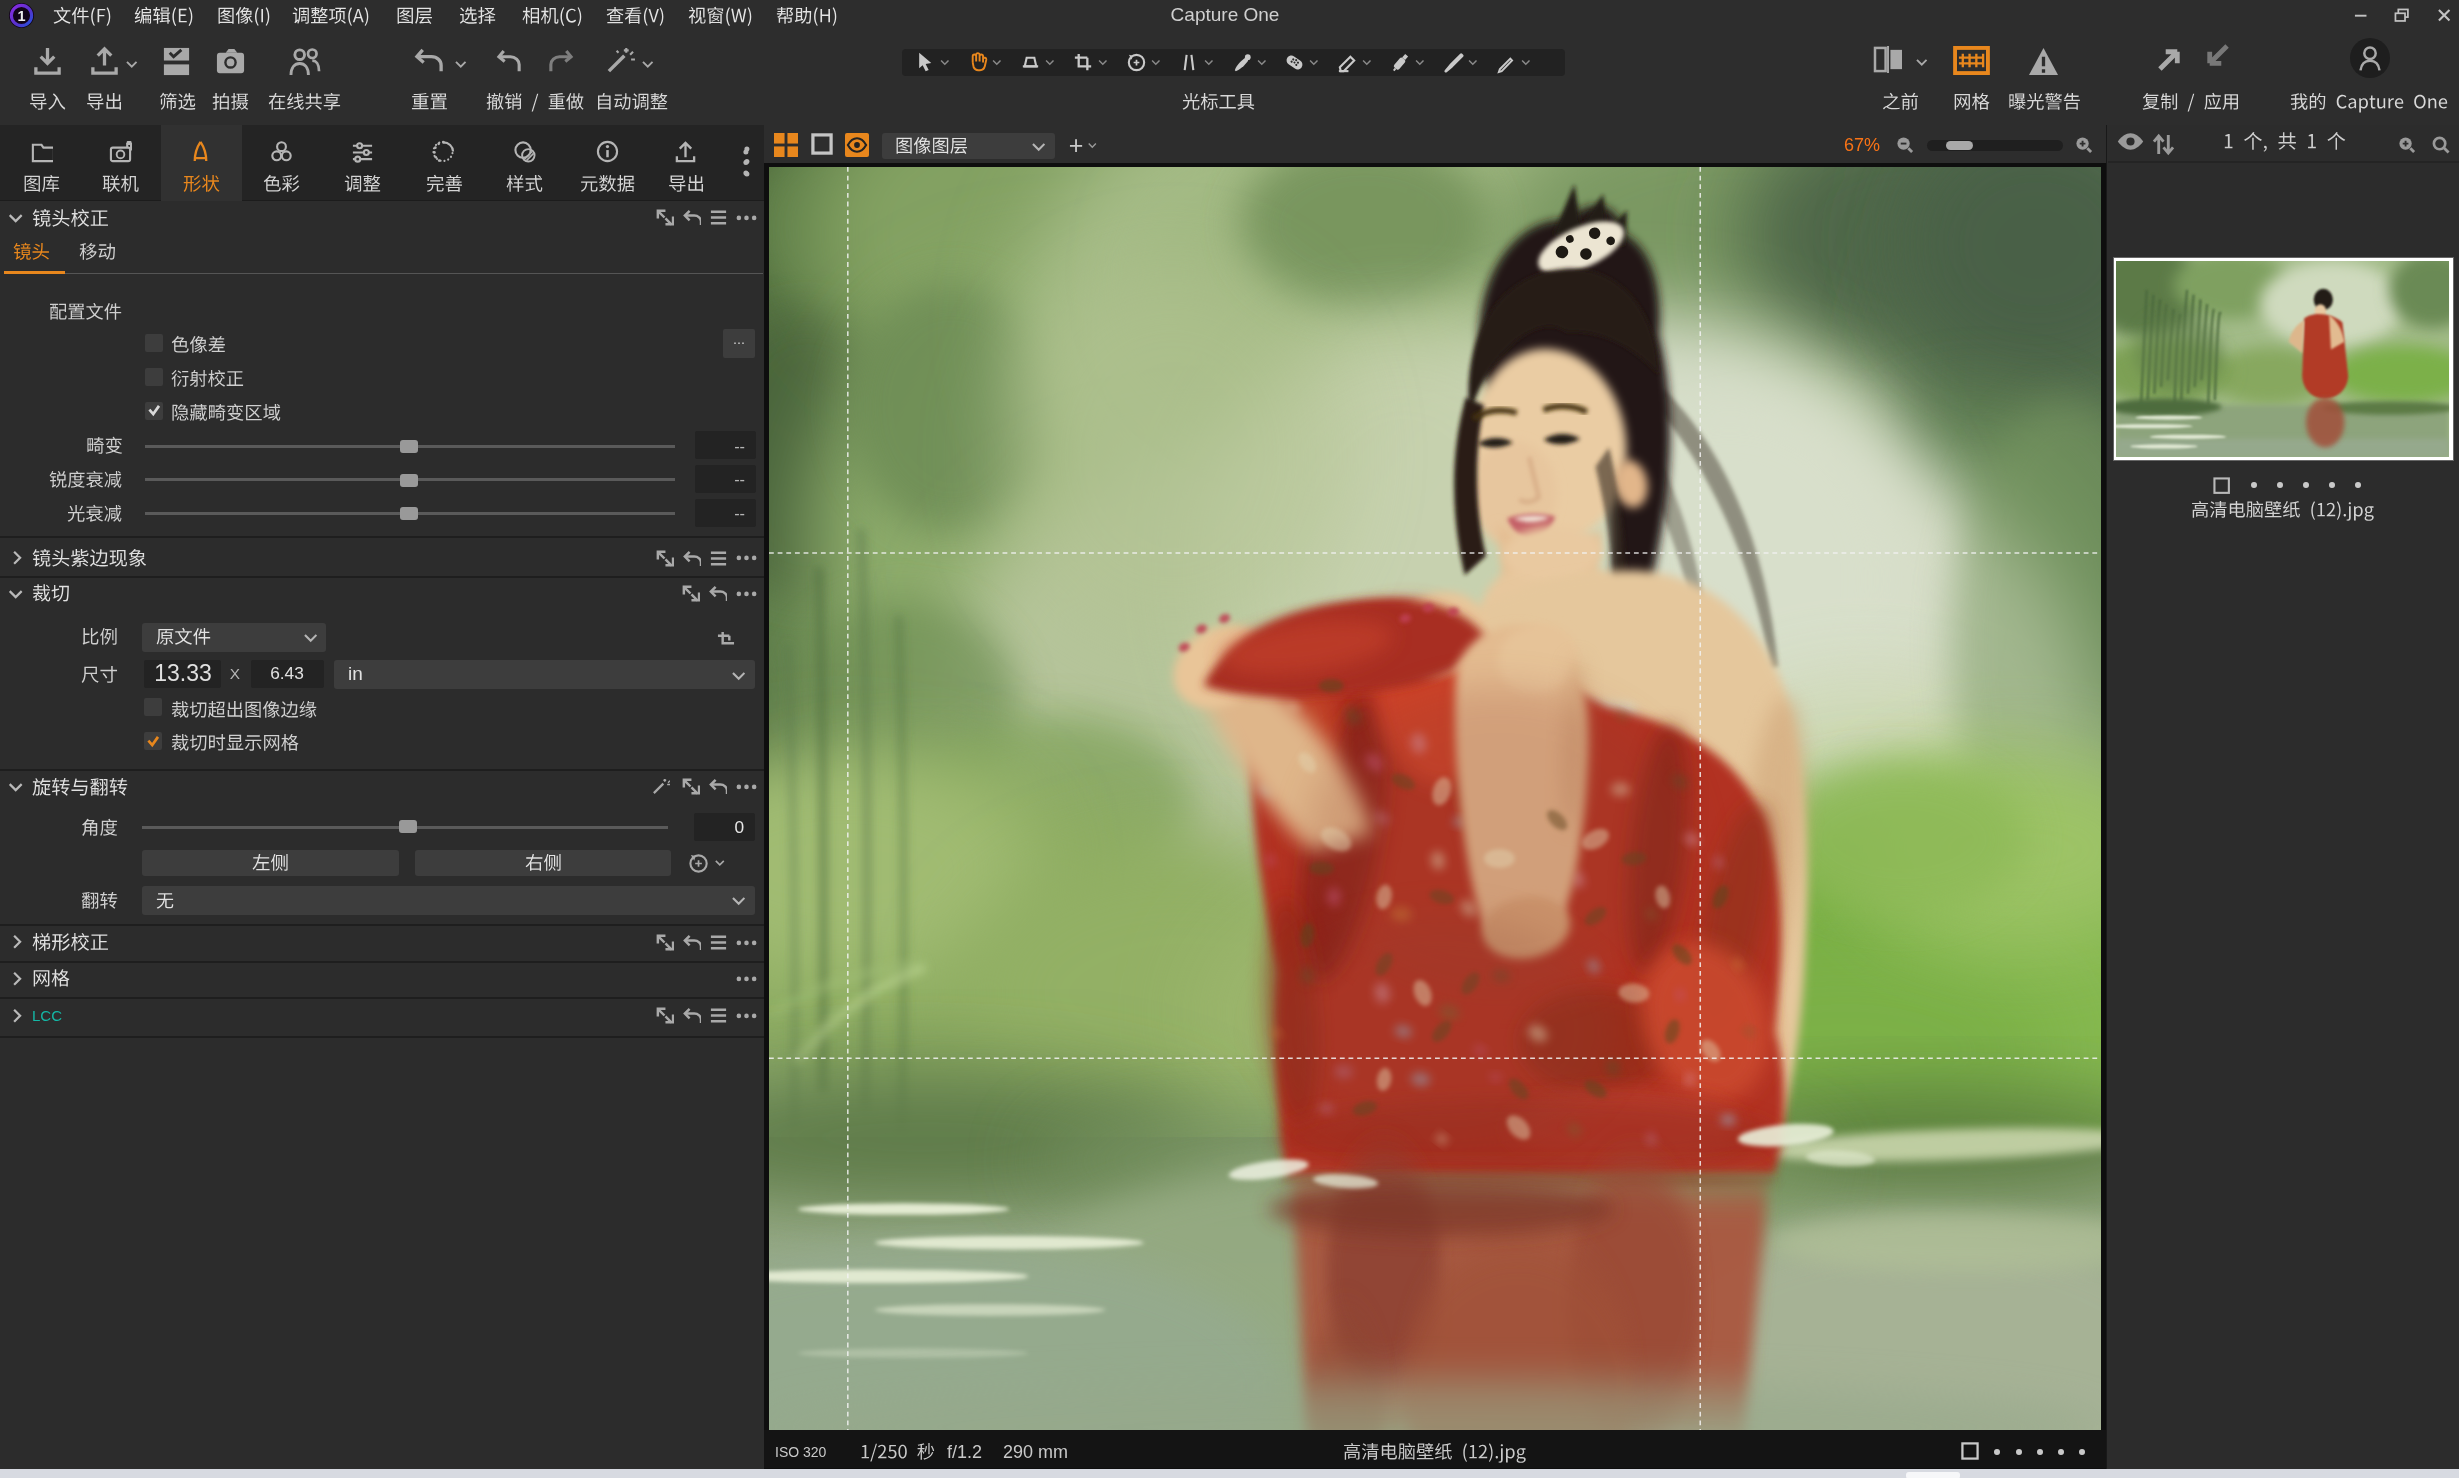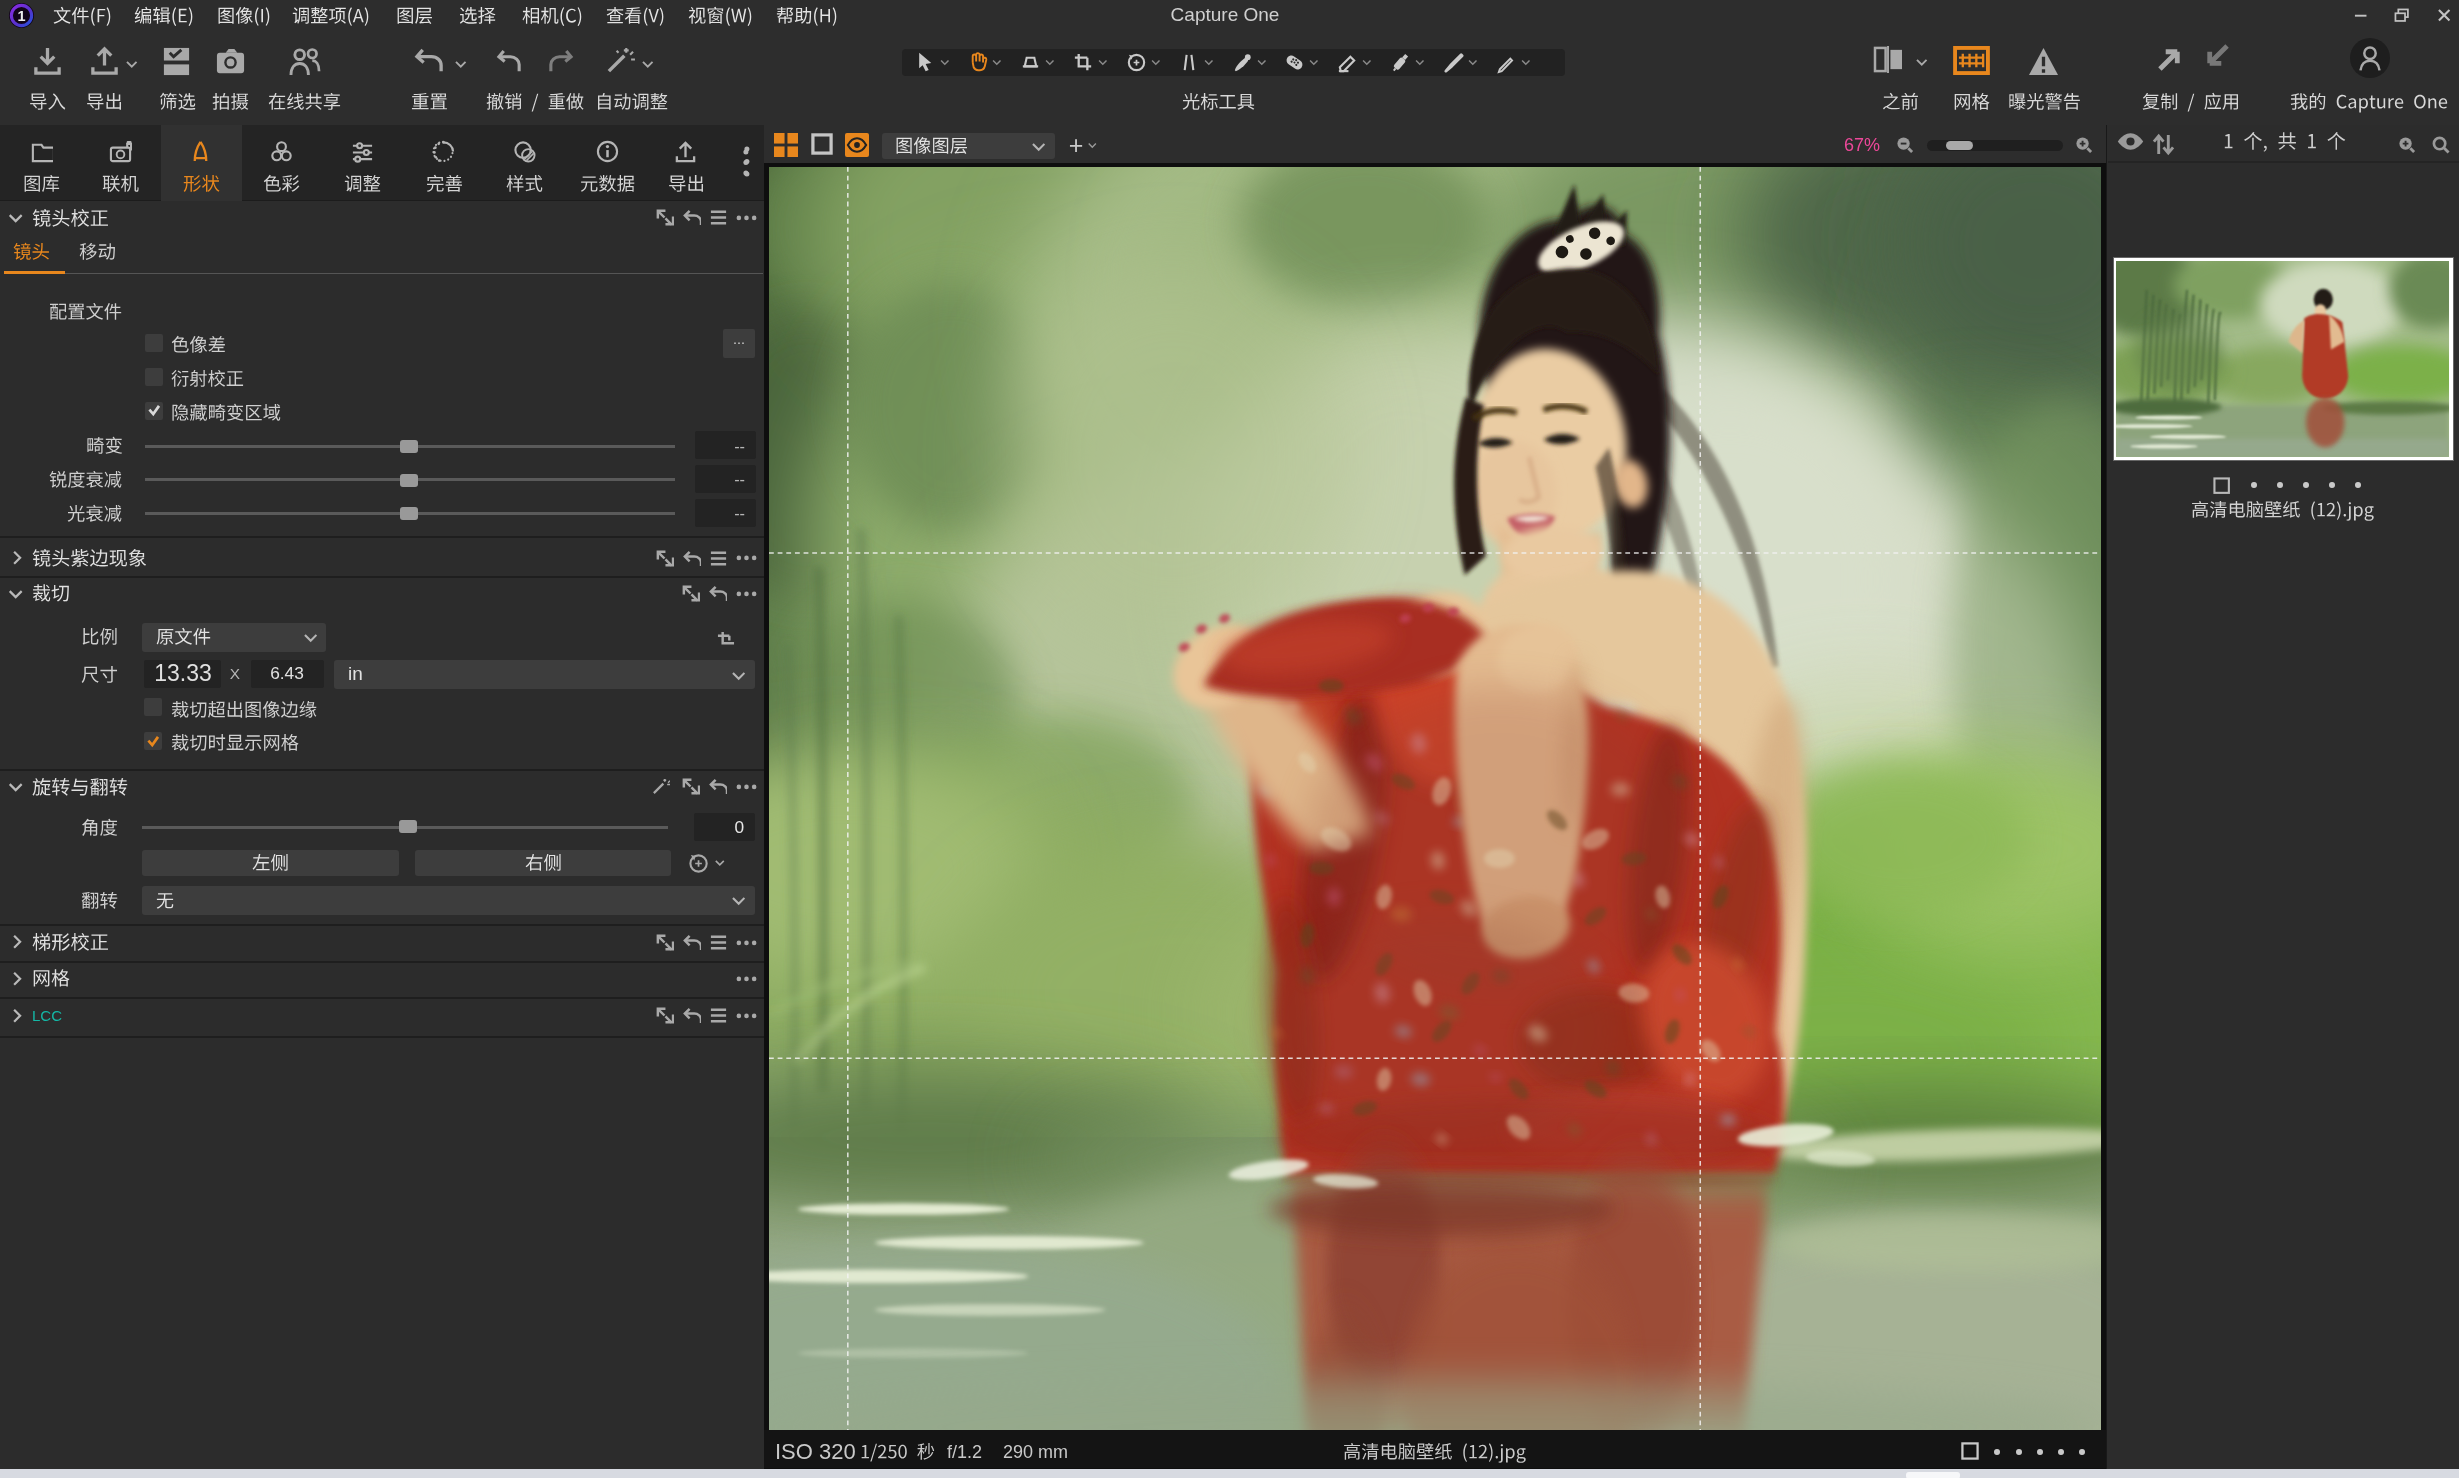--- a/index.html
+++ b/index.html
@@ -645,40 +645,40 @@
     <svg class="t" style="left:895px;top:133px;width:73px;height:24px" viewBox="0 -21 80.0 26">
       <path d="M7.5 -5.6C9.1 -5.2 11.1 -4.5 12.3 -4.0L12.9 -5.0C11.8 -5.5 9.7 -6.2 8.1 -6.5ZM5.5 -3.0C8.3 -2.7 11.7 -1.9 13.6 -1.2L14.3 -2.3C12.4 -3.0 8.9 -3.8 6.2 -4.1ZM1.7 -15.9V1.6H3.1V0.8H16.8V1.6H18.3V-15.9ZM3.1 -0.6V-14.6H16.8V-0.6ZM8.3 -14.2C7.3 -12.5 5.6 -11.0 3.8 -9.9C4.2 -9.7 4.7 -9.3 4.9 -9.0C5.5 -9.4 6.1 -9.9 6.7 -10.5C7.3 -9.8 8.1 -9.2 8.9 -8.7C7.2 -7.9 5.3 -7.3 3.5 -6.9C3.7 -6.6 4.1 -6.1 4.2 -5.7C6.2 -6.2 8.3 -6.9 10.2 -7.9C11.8 -7.0 13.7 -6.3 15.6 -5.9C15.8 -6.3 16.2 -6.8 16.5 -7.1C14.7 -7.4 12.9 -7.9 11.4 -8.6C12.9 -9.6 14.1 -10.8 15.0 -12.1L14.1 -12.6L13.9 -12.6H8.7C9.0 -12.9 9.3 -13.3 9.5 -13.7ZM7.6 -11.3 7.7 -11.4H12.9C12.2 -10.6 11.2 -9.9 10.1 -9.3C9.1 -9.9 8.2 -10.5 7.6 -11.3Z M29.7 -14.2H33.3C33.0 -13.6 32.6 -13.0 32.1 -12.6H28.4C28.9 -13.1 29.3 -13.7 29.7 -14.2ZM29.7 -16.8C28.9 -15.1 27.3 -13.0 25.1 -11.4C25.4 -11.2 25.9 -10.8 26.1 -10.5C26.5 -10.7 26.8 -11.0 27.2 -11.3V-8.3H30.3C29.3 -7.4 27.9 -6.6 25.7 -5.9C26.1 -5.7 26.4 -5.2 26.6 -5.0C28.4 -5.6 29.7 -6.3 30.7 -7.0C31.0 -6.7 31.3 -6.4 31.5 -6.1C30.2 -4.8 27.7 -3.6 25.7 -3.0C26.0 -2.8 26.4 -2.3 26.6 -2.0C28.3 -2.7 30.6 -3.9 32.1 -5.2C32.3 -4.8 32.4 -4.4 32.6 -4.1C31.0 -2.5 28.0 -0.9 25.6 -0.2C25.8 0.1 26.2 0.5 26.4 0.9C28.6 0.1 31.1 -1.3 32.8 -2.8C33.0 -1.6 32.8 -0.5 32.4 -0.1C32.1 0.3 31.8 0.3 31.4 0.3C31.0 0.3 30.6 0.3 30.1 0.2C30.3 0.6 30.4 1.2 30.4 1.5C30.9 1.6 31.3 1.6 31.7 1.6C32.4 1.6 32.9 1.4 33.4 0.9C34.3 0.1 34.5 -2.1 33.9 -4.2L34.9 -4.6C35.6 -2.5 36.8 -0.6 38.4 0.5C38.6 0.1 39.1 -0.4 39.4 -0.7C37.9 -1.5 36.6 -3.2 36.0 -5.2C36.7 -5.6 37.5 -6.0 38.2 -6.4L37.2 -7.4C36.2 -6.7 34.8 -5.8 33.5 -5.2C33.1 -6.1 32.4 -7.0 31.5 -7.7L32.0 -8.3H38.0V-12.6H33.7C34.3 -13.3 34.9 -14.1 35.3 -14.8L34.4 -15.5L34.1 -15.4H30.5L31.2 -16.5ZM28.5 -11.4H32.1C32.0 -10.8 31.8 -10.1 31.3 -9.4H28.5ZM33.3 -11.4H36.6V-9.4H32.7C33.1 -10.1 33.3 -10.8 33.3 -11.4ZM25.2 -16.7C24.2 -13.7 22.4 -10.7 20.6 -8.7C20.9 -8.4 21.3 -7.6 21.4 -7.3C22.0 -7.9 22.6 -8.7 23.2 -9.5V1.5H24.6V-11.8C25.4 -13.2 26.1 -14.8 26.7 -16.3Z M47.5 -5.6C49.1 -5.2 51.1 -4.5 52.3 -4.0L52.9 -5.0C51.8 -5.5 49.7 -6.2 48.1 -6.5ZM45.5 -3.0C48.3 -2.7 51.7 -1.9 53.6 -1.2L54.3 -2.3C52.4 -3.0 48.9 -3.8 46.2 -4.1ZM41.7 -15.9V1.6H43.1V0.8H56.8V1.6H58.3V-15.9ZM43.1 -0.6V-14.6H56.8V-0.6ZM48.3 -14.2C47.3 -12.5 45.6 -11.0 43.8 -9.9C44.2 -9.7 44.7 -9.3 44.9 -9.0C45.5 -9.4 46.1 -9.9 46.7 -10.5C47.3 -9.8 48.1 -9.2 48.9 -8.7C47.2 -7.9 45.3 -7.3 43.5 -6.9C43.7 -6.6 44.1 -6.1 44.2 -5.7C46.2 -6.2 48.3 -6.9 50.2 -7.9C51.8 -7.0 53.7 -6.3 55.6 -5.9C55.8 -6.3 56.2 -6.8 56.5 -7.1C54.7 -7.4 52.9 -7.9 51.4 -8.6C52.9 -9.6 54.1 -10.8 55.0 -12.1L54.1 -12.6L53.9 -12.6H48.7C49.0 -12.9 49.3 -13.3 49.5 -13.7ZM47.6 -11.3 47.7 -11.4H52.9C52.2 -10.6 51.2 -9.9 50.1 -9.3C49.1 -9.9 48.2 -10.5 47.6 -11.3Z M66.1 -9.1V-7.8H77.5V-9.1ZM64.2 -14.5H76.2V-12.1H64.2ZM62.7 -15.8V-10.0C62.7 -6.8 62.5 -2.3 60.6 0.8C61.0 0.9 61.7 1.3 62.0 1.6C63.9 -1.7 64.2 -6.6 64.2 -10.0V-10.8H77.7V-15.8ZM65.8 1.3C66.4 1.0 67.3 1.0 76.1 0.4C76.4 0.9 76.6 1.4 76.8 1.8L78.2 1.1C77.5 -0.1 76.1 -2.2 75.0 -3.8L73.7 -3.2C74.2 -2.5 74.8 -1.7 75.3 -0.8L67.6 -0.4C68.7 -1.5 69.7 -2.9 70.7 -4.4H78.9V-5.7H64.8V-4.4H68.8C67.9 -2.8 66.8 -1.4 66.4 -1.0C66.0 -0.5 65.6 -0.2 65.2 -0.1C65.4 0.3 65.7 1.0 65.8 1.3Z" fill="#e2e2e2"></path>
     </svg>
     <svg class="ic" style="left:1032px;top:142px;width:13.4px;height:9.6px" viewBox="0 0 14 9">
       <path d="M1 1.5l6 6 6-6" fill="none" stroke="#b5b5b5" stroke-width="2.2"></path>
     </svg>
     <span class="s" style="left:1076px;top:145px;font-size:25px;color:#c9c9c9;transform:translate(-50%,-50%);font-weight:400;letter-spacing:0">+</span>
     <svg class="ic" style="left:1088px;top:142px;width:8.6px;height:6.7px" viewBox="0 0 12 9">
       <path d="M1 2l5 5 5-5" fill="none" stroke="#9a9a9a" stroke-width="2"></path>
     </svg>
-    <span class="s" style="left:1880px;top:145px;font-size:18px;color:#ec4899;transform:translate(-100%,-50%);font-weight:400;letter-spacing:0">67%</span>
+    <span class="s" style="left:1880px;top:145px;font-size:18px;color:#f97316;transform:translate(-100%,-50%);font-weight:400;letter-spacing:0">67%</span>
     <svg class="ic" style="left:1896px;top:136px;width:18px;height:18px" viewBox="0 0 19 19">
       <circle cx="8" cy="8" r="6.5" fill="#9a9a9a"></circle>
       <path d="M5 8h6" stroke="#2d2d2d" stroke-width="2"></path>
       <path d="M13 13l4 4" stroke="#9a9a9a" stroke-width="3"></path>
     </svg>
     <div class="abs" style="left:1927px;top:140px;width:136px;height:10.6px;background:#1f1f1f;border-radius:5.8px"></div>
     <div class="abs" style="left:1946px;top:141px;width:27px;height:8.6px;background:#a9a9a9;border-radius:4.8px"></div>
     <svg class="ic" style="left:2075px;top:136px;width:18px;height:18px" viewBox="0 0 19 19">
       <circle cx="8" cy="8" r="6.5" fill="#9a9a9a"></circle>
       <path d="M5 8h6M8 5v6" stroke="#2d2d2d" stroke-width="2"></path>
       <path d="M13 13l4 4" stroke="#9a9a9a" stroke-width="3"></path>
     </svg>
     <svg class="ic" style="left:744px;top:146px;width:5.8px;height:31px" viewBox="0 0 6 32">
       <circle cx="3" cy="3" r="2.6" fill="#b5b5b5"></circle>
       <circle cx="3" cy="16" r="2.6" fill="#b5b5b5"></circle>
       <circle cx="3" cy="29" r="2.6" fill="#b5b5b5"></circle>
     </svg>
     <div class="abs" style="left:764px;top:1430px;width:1342px;height:38px;background:#141414"></div>
-    <span class="s" style="left:775px;top:1452px;font-size:22px;color:#c9c9c9;transform:translate(0,-50%);font-weight:400;letter-spacing:0">ISO 320</span>
+    <span class="s" style="left:775px;top:1452px;font-size:14px;color:#c9c9c9;transform:translate(0,-50%);font-weight:400;letter-spacing:0">ISO 320</span>
     <svg class="t" style="left:860px;top:1439px;width:75px;height:24px" viewBox="0 -21 82.2 26">
       <path d="M1.8 0.0H9.8V-1.5H6.9V-14.7H5.5C4.7 -14.2 3.7 -13.9 2.4 -13.6V-12.5H5.0V-1.5H1.8Z M11.3 3.6H12.7L18.6 -15.9H17.3Z M19.8 0.0H29.0V-1.6H25.0C24.2 -1.6 23.3 -1.5 22.6 -1.4C26.0 -4.7 28.3 -7.7 28.3 -10.6C28.3 -13.2 26.7 -14.9 24.1 -14.9C22.2 -14.9 20.9 -14.1 19.7 -12.8L20.8 -11.7C21.6 -12.7 22.6 -13.4 23.8 -13.4C25.7 -13.4 26.5 -12.2 26.5 -10.5C26.5 -8.0 24.4 -5.1 19.8 -1.1Z M35.3 0.3C37.7 0.3 40.1 -1.6 40.1 -4.8C40.1 -8.0 38.1 -9.4 35.7 -9.4C34.8 -9.4 34.1 -9.2 33.5 -8.9L33.8 -13.1H39.4V-14.7H32.2L31.8 -7.8L32.7 -7.2C33.6 -7.8 34.2 -8.1 35.2 -8.1C37.0 -8.1 38.2 -6.8 38.2 -4.7C38.2 -2.6 36.8 -1.3 35.1 -1.3C33.4 -1.3 32.3 -2.0 31.5 -2.9L30.6 -1.7C31.6 -0.7 33.0 0.3 35.3 0.3Z M46.7 0.3C49.5 0.3 51.3 -2.3 51.3 -7.4C51.3 -12.5 49.5 -14.9 46.7 -14.9C43.9 -14.9 42.1 -12.5 42.1 -7.4C42.1 -2.3 43.9 0.3 46.7 0.3ZM46.7 -1.2C45.0 -1.2 43.9 -3.1 43.9 -7.4C43.9 -11.7 45.0 -13.5 46.7 -13.5C48.4 -13.5 49.5 -11.7 49.5 -7.4C49.5 -3.1 48.4 -1.2 46.7 -1.2Z M72.1 -13.4C71.8 -11.2 71.3 -8.9 70.6 -7.4C70.9 -7.2 71.5 -6.9 71.8 -6.7C72.5 -8.4 73.1 -10.8 73.5 -13.1ZM77.7 -13.2C78.7 -11.5 79.6 -9.2 80.0 -7.7L81.3 -8.2C81.0 -9.7 80.0 -12.0 79.0 -13.7ZM79.0 -7.0C77.6 -3.1 74.4 -0.8 69.4 0.2C69.8 0.6 70.1 1.1 70.3 1.5C75.5 0.3 78.8 -2.2 80.4 -6.6ZM74.9 -16.8V-4.4H76.3V-16.8ZM69.7 -16.5C68.2 -15.9 65.5 -15.3 63.3 -14.9C63.5 -14.6 63.7 -14.1 63.7 -13.7C64.6 -13.9 65.5 -14.0 66.4 -14.2V-11.2H63.1V-9.8H66.3C65.5 -7.5 64.1 -4.9 62.8 -3.4C63.1 -3.1 63.4 -2.5 63.6 -2.1C64.6 -3.3 65.6 -5.3 66.4 -7.3V1.6H67.9V-7.7C68.6 -6.7 69.3 -5.5 69.7 -4.8L70.6 -6.0C70.2 -6.6 68.5 -8.8 67.9 -9.4V-9.8H70.7V-11.2H67.9V-14.5C68.9 -14.7 69.8 -15.0 70.6 -15.3Z" fill="#c9c9c9"></path>
     </svg>
     <span class="s" style="left:947px;top:1452px;font-size:18px;color:#c9c9c9;transform:translate(0,-50%);font-weight:400;letter-spacing:0">f/1.2</span>
     <span class="s" style="left:1003px;top:1452px;font-size:18px;color:#c9c9c9;transform:translate(0,-50%);font-weight:400;letter-spacing:0">290 mm</span>
     <svg class="t" style="left:1343px;top:1439px;width:183px;height:24px" viewBox="0 -21 200.5 26">
       <path d="M5.7 -11.2H14.4V-9.4H5.7ZM4.2 -12.3V-8.3H15.9V-12.3ZM8.8 -16.5 9.4 -14.7H1.2V-13.4H18.7V-14.7H11.1C10.8 -15.4 10.5 -16.2 10.3 -16.9ZM1.9 -7.1V1.6H3.4V-5.9H16.6V0.0C16.6 0.2 16.5 0.3 16.3 0.3C16.0 0.3 15.1 0.3 14.2 0.3C14.4 0.6 14.6 1.1 14.7 1.4C16.0 1.4 16.8 1.4 17.4 1.3C17.9 1.1 18.1 0.7 18.1 0.0V-7.1ZM5.6 -4.7V0.4H7.0V-0.6H14.1V-4.7ZM7.0 -3.6H12.8V-1.7H7.0Z M21.6 -15.4C22.7 -14.8 24.1 -13.9 24.8 -13.2L25.7 -14.4C25.0 -15.0 23.6 -15.9 22.5 -16.5ZM20.7 -10.1C21.9 -9.5 23.3 -8.5 24.0 -7.9L24.9 -9.1C24.2 -9.7 22.7 -10.6 21.6 -11.2ZM21.3 0.4 22.7 1.3C23.6 -0.6 24.8 -3.1 25.6 -5.2L24.4 -6.1C23.5 -3.8 22.2 -1.1 21.3 0.4ZM28.6 -4.2H35.9V-2.7H28.6ZM28.6 -5.4V-6.8H35.9V-5.4ZM31.5 -16.8V-15.2H26.4V-14.1H31.5V-12.8H26.9V-11.7H31.5V-10.3H25.6V-9.2H39.0V-10.3H33.0V-11.7H37.8V-12.8H33.0V-14.1H38.3V-15.2H33.0V-16.8ZM27.2 -8.0V1.6H28.6V-1.5H35.9V-0.1C35.9 0.1 35.8 0.2 35.5 0.2C35.2 0.3 34.2 0.3 33.2 0.2C33.4 0.6 33.6 1.1 33.7 1.5C35.1 1.5 36.0 1.5 36.6 1.3C37.1 1.1 37.3 0.7 37.3 -0.1V-8.0Z M49.0 -8.2V-5.3H44.1V-8.2ZM50.6 -8.2H55.8V-5.3H50.6ZM49.0 -9.6H44.1V-12.4H49.0ZM50.6 -9.6V-12.4H55.8V-9.6ZM42.5 -13.9V-2.6H44.1V-3.8H49.0V-1.7C49.0 0.6 49.7 1.3 51.9 1.3C52.4 1.3 55.8 1.3 56.4 1.3C58.5 1.3 59.0 0.2 59.2 -2.8C58.8 -3.0 58.1 -3.2 57.7 -3.5C57.6 -0.9 57.4 -0.3 56.3 -0.3C55.6 -0.3 52.6 -0.3 52.0 -0.3C50.8 -0.3 50.6 -0.5 50.6 -1.7V-3.8H57.3V-13.9H50.6V-16.8H49.0V-13.9Z M74.6 -11.9C74.3 -10.5 73.8 -9.1 73.3 -7.9C72.5 -8.9 71.7 -9.9 71.0 -10.9L70.0 -10.1C70.9 -9.1 71.8 -7.8 72.6 -6.6C71.9 -5.1 70.9 -3.8 69.8 -2.7C70.1 -2.5 70.6 -2.0 70.8 -1.7C71.8 -2.7 72.7 -4.0 73.5 -5.4C74.2 -4.3 74.8 -3.2 75.1 -2.4L76.2 -3.3C75.8 -4.2 75.0 -5.4 74.1 -6.7C74.8 -8.2 75.4 -9.9 75.9 -11.6ZM71.4 -16.4C71.9 -15.6 72.5 -14.5 72.8 -13.7H67.6V-12.3H78.9V-13.7H73.8L74.3 -13.9C74.0 -14.7 73.3 -15.9 72.8 -16.8ZM76.9 -10.8V-0.9H69.6V-10.7H68.1V0.5H76.9V1.6H78.3V-10.8ZM65.7 -14.9V-11.4H63.1V-14.9ZM61.8 -16.1V-8.7C61.8 -5.8 61.7 -1.9 60.6 0.9C60.9 1.0 61.5 1.4 61.7 1.7C62.5 -0.3 62.9 -3.0 63.0 -5.4H65.7V-0.2C65.7 0.0 65.6 0.1 65.4 0.1C65.2 0.1 64.6 0.1 63.9 0.1C64.1 0.5 64.3 1.1 64.3 1.4C65.3 1.4 66.0 1.4 66.4 1.2C66.8 0.9 67.0 0.5 67.0 -0.2V-16.1ZM65.7 -10.1V-6.7H63.1L63.1 -8.7V-10.1Z M84.2 -9.2H87.9V-7.0H84.2ZM93.2 -16.5C93.4 -16.2 93.5 -15.7 93.7 -15.3H90.1V-14.1H92.3L91.2 -13.8C91.5 -13.2 91.8 -12.4 91.9 -11.8H89.6V-10.6H93.5V-9.0H89.9V-7.8H93.5V-5.5H94.9V-7.8H98.6V-9.0H94.9V-10.6H99.1V-11.8H96.5C96.8 -12.4 97.1 -13.1 97.4 -13.8L96.0 -14.1C95.9 -13.4 95.5 -12.5 95.2 -11.8H92.8L93.2 -11.9C93.1 -12.5 92.8 -13.4 92.4 -14.1H98.6V-15.3H95.2C95.1 -15.8 94.8 -16.4 94.6 -16.9ZM82.0 -16.1V-12.6C82.0 -10.8 81.9 -8.4 80.6 -6.6C80.9 -6.4 81.4 -5.9 81.6 -5.6C82.3 -6.5 82.7 -7.5 82.9 -8.6V-5.9H89.2V-10.3H83.2C83.3 -10.8 83.3 -11.3 83.3 -11.7H89.1V-16.1ZM83.3 -14.9H87.7V-12.9H83.3ZM89.2 -5.5V-3.9H83.0V-2.6H89.2V-0.3H80.9V1.0H99.1V-0.3H90.8V-2.6H97.2V-3.9H90.8V-5.5Z M100.9 -1.1 101.2 0.4C103.1 -0.1 105.6 -0.7 108.0 -1.3L107.9 -2.6C105.3 -2.0 102.7 -1.4 100.9 -1.1ZM101.3 -8.5C101.6 -8.6 102.1 -8.7 104.7 -9.1C103.8 -7.7 102.9 -6.7 102.5 -6.3C101.9 -5.6 101.4 -5.1 101.0 -5.0C101.1 -4.6 101.3 -4.0 101.4 -3.7V-3.6L101.4 -3.7C101.9 -3.9 102.6 -4.1 108.0 -5.2C108.0 -5.5 108.0 -6.1 108.0 -6.5L103.6 -5.6C105.2 -7.4 106.7 -9.6 108.0 -11.7L106.8 -12.5C106.4 -11.8 106.0 -11.1 105.6 -10.4L102.8 -10.1C104.1 -11.8 105.3 -14.0 106.2 -16.2L104.8 -16.8C104.0 -14.4 102.4 -11.8 102.0 -11.1C101.5 -10.4 101.2 -9.9 100.8 -9.9C101.0 -9.5 101.2 -8.8 101.3 -8.5ZM108.8 1.6C109.2 1.4 109.8 1.1 113.9 -0.3C113.8 -0.6 113.7 -1.2 113.7 -1.6L110.3 -0.6V-7.6H113.9C114.3 -2.3 115.3 1.4 117.4 1.4C118.6 1.4 119.1 0.5 119.3 -2.5C118.9 -2.6 118.4 -2.9 118.1 -3.2C118.0 -1.0 117.9 -0.0 117.5 -0.0C116.5 -0.0 115.7 -3.0 115.3 -7.6H118.8V-9.0H115.2C115.1 -10.7 115.1 -12.6 115.1 -14.6C116.3 -14.9 117.5 -15.1 118.5 -15.4L117.4 -16.7C115.4 -16.0 111.9 -15.4 108.8 -15.0V-1.0C108.8 -0.1 108.4 0.3 108.1 0.4C108.3 0.7 108.7 1.3 108.8 1.6ZM113.8 -9.0H110.3V-13.9C111.4 -14.0 112.5 -14.2 113.6 -14.4C113.7 -12.5 113.7 -10.7 113.8 -9.0Z M134.8 3.9 135.9 3.4C134.2 0.6 133.4 -2.8 133.4 -6.2C133.4 -9.6 134.2 -13.0 135.9 -15.8L134.8 -16.4C132.9 -13.4 131.8 -10.1 131.8 -6.2C131.8 -2.3 132.9 0.9 134.8 3.9Z M138.5 0.0H146.6V-1.5H143.6V-14.7H142.2C141.4 -14.2 140.5 -13.9 139.2 -13.6V-12.5H141.8V-1.5H138.5Z M148.7 0.0H158.0V-1.6H153.9C153.2 -1.6 152.3 -1.5 151.5 -1.4C154.9 -4.7 157.3 -7.7 157.3 -10.6C157.3 -13.2 155.6 -14.9 153.0 -14.9C151.1 -14.9 149.8 -14.1 148.7 -12.8L149.7 -11.7C150.5 -12.7 151.6 -13.4 152.8 -13.4C154.6 -13.4 155.5 -12.2 155.5 -10.5C155.5 -8.0 153.3 -5.1 148.7 -1.1Z M160.9 3.9C162.8 0.9 163.9 -2.3 163.9 -6.2C163.9 -10.1 162.8 -13.4 160.9 -16.4L159.8 -15.8C161.5 -13.0 162.4 -9.6 162.4 -6.2C162.4 -2.8 161.5 0.6 159.8 3.4Z M168.5 0.3C169.2 0.3 169.8 -0.3 169.8 -1.1C169.8 -2.0 169.2 -2.5 168.5 -2.5C167.8 -2.5 167.2 -2.0 167.2 -1.1C167.2 -0.3 167.8 0.3 168.5 0.3Z M172.0 4.8C174.1 4.8 175.0 3.5 175.0 1.2V-10.9H173.1V1.2C173.1 2.6 172.9 3.4 171.8 3.4C171.4 3.4 171.0 3.3 170.8 3.2L170.4 4.6C170.8 4.7 171.3 4.8 172.0 4.8ZM174.0 -13.1C174.7 -13.1 175.3 -13.6 175.3 -14.3C175.3 -15.0 174.7 -15.5 174.0 -15.5C173.3 -15.5 172.8 -15.0 172.8 -14.3C172.8 -13.6 173.3 -13.1 174.0 -13.1Z M178.6 4.6H180.5V0.9L180.4 -1.0C181.4 -0.2 182.4 0.3 183.4 0.3C185.9 0.3 188.1 -1.9 188.1 -5.6C188.1 -9.0 186.6 -11.1 183.8 -11.1C182.5 -11.1 181.3 -10.4 180.3 -9.6H180.3L180.1 -10.9H178.6ZM183.1 -1.3C182.4 -1.3 181.4 -1.6 180.5 -2.4V-8.1C181.5 -9.1 182.4 -9.6 183.3 -9.6C185.4 -9.6 186.2 -8.0 186.2 -5.6C186.2 -2.9 184.9 -1.3 183.1 -1.3Z M194.7 5.0C198.0 5.0 200.2 3.3 200.2 1.2C200.2 -0.6 198.9 -1.3 196.4 -1.3H194.3C192.8 -1.3 192.4 -1.8 192.4 -2.5C192.4 -3.1 192.7 -3.5 193.1 -3.8C193.5 -3.6 194.1 -3.4 194.7 -3.4C196.9 -3.4 198.6 -4.9 198.6 -7.2C198.6 -8.2 198.3 -9.0 197.8 -9.5H200.0V-10.9H196.2C195.8 -11.0 195.3 -11.1 194.7 -11.1C192.5 -11.1 190.6 -9.6 190.6 -7.3C190.6 -6.0 191.3 -4.9 192.0 -4.3V-4.3C191.4 -3.9 190.8 -3.1 190.8 -2.2C190.8 -1.4 191.2 -0.8 191.8 -0.5V-0.4C190.8 0.3 190.2 1.2 190.2 2.1C190.2 4.0 192.0 5.0 194.7 5.0ZM194.7 -4.7C193.4 -4.7 192.4 -5.7 192.4 -7.3C192.4 -8.9 193.4 -9.8 194.7 -9.8C196.0 -9.8 197.0 -8.9 197.0 -7.3C197.0 -5.7 195.9 -4.7 194.7 -4.7ZM194.9 3.7C193.0 3.7 191.8 3.0 191.8 1.8C191.8 1.2 192.1 0.6 192.9 0.0C193.4 0.1 193.9 0.2 194.3 0.2H196.2C197.6 0.2 198.4 0.5 198.4 1.5C198.4 2.7 197.0 3.7 194.9 3.7Z" fill="#c9c9c9"></path>
     </svg>
     <svg class="ic" style="left:1961px;top:1442px;width:18px;height:18px" viewBox="0 0 19 19">
       <rect x="1.5" y="1.5" width="16" height="16" fill="none" stroke="#c9c9c9" stroke-width="2.4"></rect>

